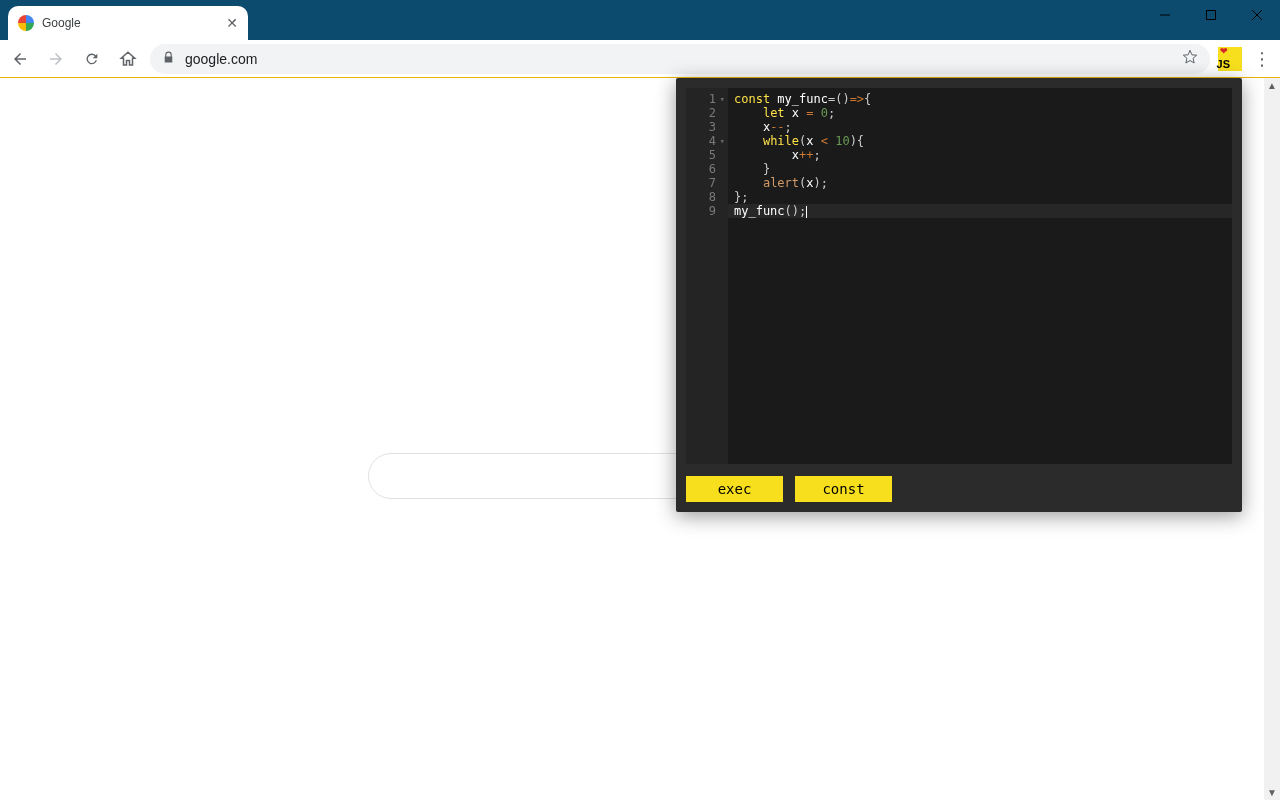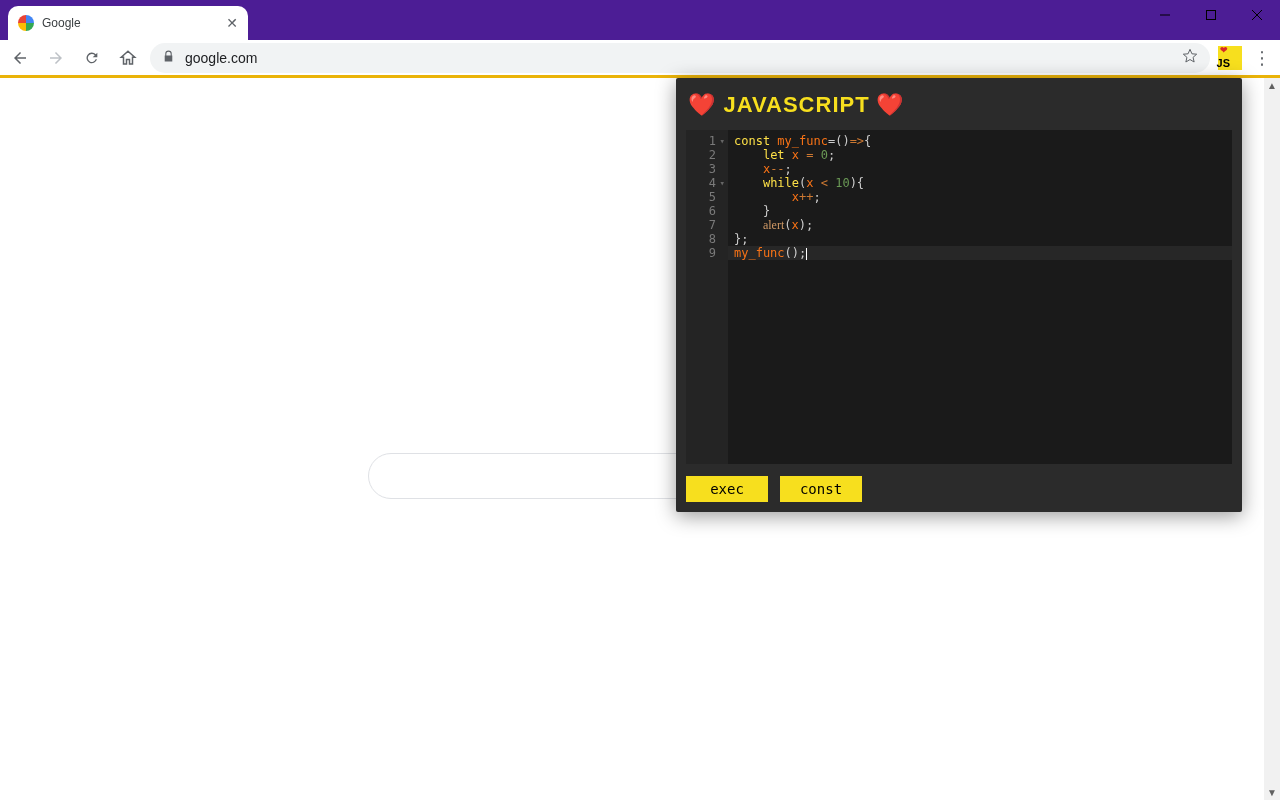--- a/index.html
+++ b/index.html
@@ -1,21 +1,21 @@
 <!DOCTYPE html>
 <html><head>
 <meta charset="utf-8">
 <style>
   * { box-sizing: border-box; margin: 0; padding: 0; }
   html, body { width: 1280px; height: 800px; overflow: hidden; font-family: "Segoe UI", Arial, sans-serif; background: #fff; }
 
   
   .titlebar {
     height: 40px;
-    background: #4c1d95;
+    background: #0c4a6e;
     display: flex;
     align-items: flex-end;
   }
   .tab {
     height: 34px;
     width: 240px;
     background: #fff;
     border-top-left-radius: 10px;
     border-top-right-radius: 10px;
     margin-left: 8px;
@@ -47,21 +47,21 @@
   }
   .window-controls .wc {
     width: 46px; height: 30px;
     display: flex; align-items: center; justify-content: center;
     color: #000; font-size: 12px;
   }
 
   .toolbar {
     height: 38px;
     background: #fff;
-    border-bottom: 3px solid #eab308;
+    border-bottom: 1px solid #eab308;
     display: flex;
     align-items: center;
     padding: 0 6px;
     gap: 8px;
   }
   .tbtn {
     width: 28px; height: 28px;
     display: flex; align-items: center; justify-content: center;
     color: #5f6368;
     border-radius: 50%;
@@ -195,36 +195,36 @@
     background: rgba(255,255,255,0.06);
   }
   .code .cursor {
     display: inline-block;
     width: 1px; height: 12px;
     background: #fff;
     vertical-align: middle;
     margin-left: 0px;
   }
   .tok-kw { color: #fde047; }
-  .tok-id { color: #f97316; text-align: right; }
+  .tok-id { color: #ffffff; text-align: right; }
   .tok-op { color: #cc7832; }
   .tok-num { color: #6a9955; }
-  .tok-fn { color: #d19a66; font-family: Liberation Serif, serif; }
+  .tok-fn { color: #d19a66; }
   .tok-punct { color: #ccc; }
 
   .popup-actions {
     display: flex;
     gap: 12px;
     padding-top: 12px;
   }
   .btn {
     background: #f7df1e;
     color: #000;
     border: none;
-    width: 82px;
+    width: 97px;
     height: 26px;
     font-family: "Consolas", monospace;
     font-size: 14px;
     cursor: pointer;
   }
 </style>
 </head>
 <body>
 
 <div class="titlebar">
@@ -297,25 +297,20 @@
 
   <div class="searchbar-bg"></div>
 
   <div class="vscroll">
     <div class="arrow">▲</div>
     <div class="track"></div>
     <div class="arrow">▼</div>
   </div>
 
   <div class="popup">
-    <div class="popup-title">
-      <span class="heart">❤️</span>
-      <span>JAVASCRIPT</span>
-      <span class="heart">❤️</span>
-    </div>
 
     <div class="editor">
       <div class="gutter" id="gutter">
           <div class="ln fold">1</div>
           <div class="ln">2</div>
           <div class="ln">3</div>
           <div class="ln fold">4</div>
           <div class="ln">5</div>
           <div class="ln">6</div>
           <div class="ln">7</div>

